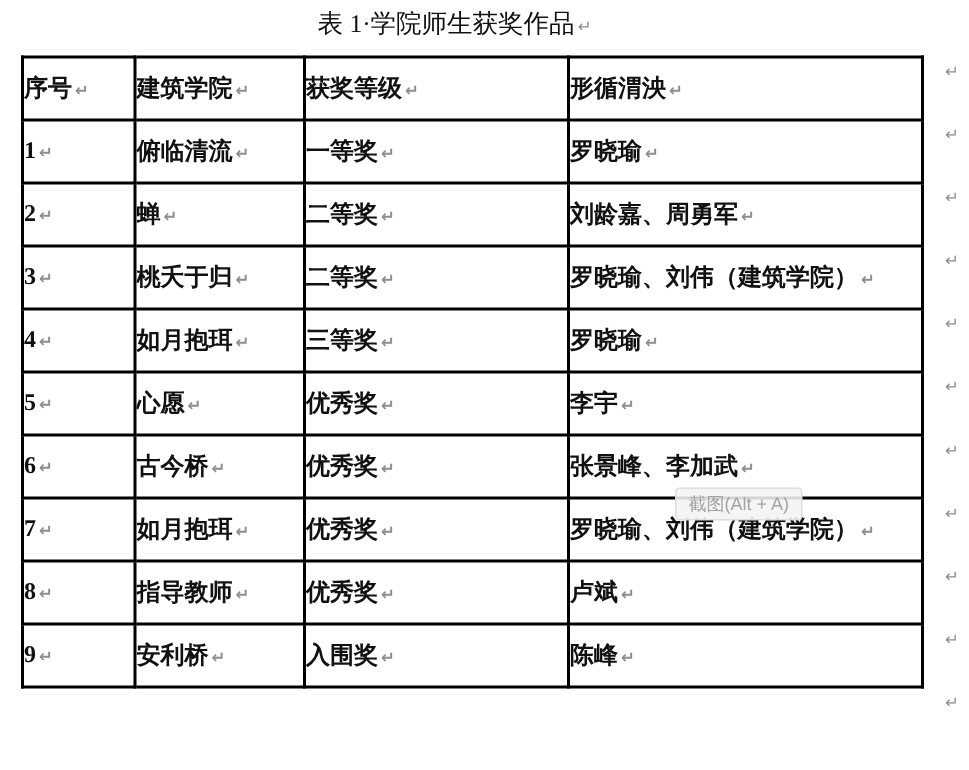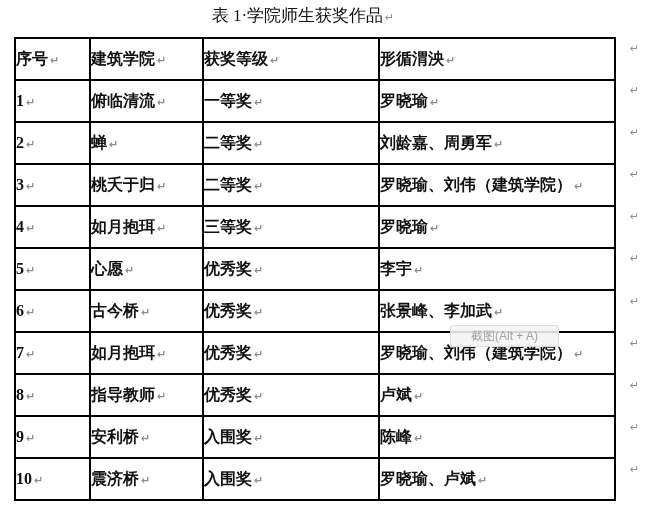--- a/index.html
+++ b/index.html
@@ -55,21 +55,21 @@
     flex-direction: column;
   }
   .row-marks .rm {
     height: 42.1px;
     line-height: 14px;
   }
   .tooltip {
     position: absolute;
     left: 450px; top: 325px;
     height: 20px;
-    padding: 0 20px;
+    padding: 0 8px;
     background: rgba(244,244,244,0.88);
     border: 1px solid rgba(220,220,220,0.9);
     border-radius: 3px;
     color: #a3a3a3;
     font-family: "Liberation Sans", "DejaVu Sans", sans-serif;
     font-size: 12px;
     line-height: 20px;
     white-space: nowrap;
     z-index: 5;
   }
@@ -142,26 +142,20 @@
         <td><span>指导教师</span><span class="mark">↵</span></td>
         <td><span>优秀奖</span><span class="mark">↵</span></td>
         <td><span>卢斌</span><span class="mark">↵</span></td>
       </tr>
       <tr>
         <td><span>9</span><span class="mark">↵</span></td>
         <td><span>安利桥</span><span class="mark">↵</span></td>
         <td><span>入围奖</span><span class="mark">↵</span></td>
         <td><span>陈峰</span><span class="mark">↵</span></td>
       </tr>
-      <tr>
-        <td><span>10</span><span class="mark">↵</span></td>
-        <td><span>震济桥</span><span class="mark">↵</span></td>
-        <td><span>入围奖</span><span class="mark">↵</span></td>
-        <td><span>罗晓瑜、卢斌</span><span class="mark">↵</span></td>
-      </tr>
     </tbody>
 </table>
 
 <div class="row-marks">
     <div class="rm"><span class="mark">↵</span></div>
     <div class="rm"><span class="mark">↵</span></div>
     <div class="rm"><span class="mark">↵</span></div>
     <div class="rm"><span class="mark">↵</span></div>
     <div class="rm"><span class="mark">↵</span></div>
     <div class="rm"><span class="mark">↵</span></div>

